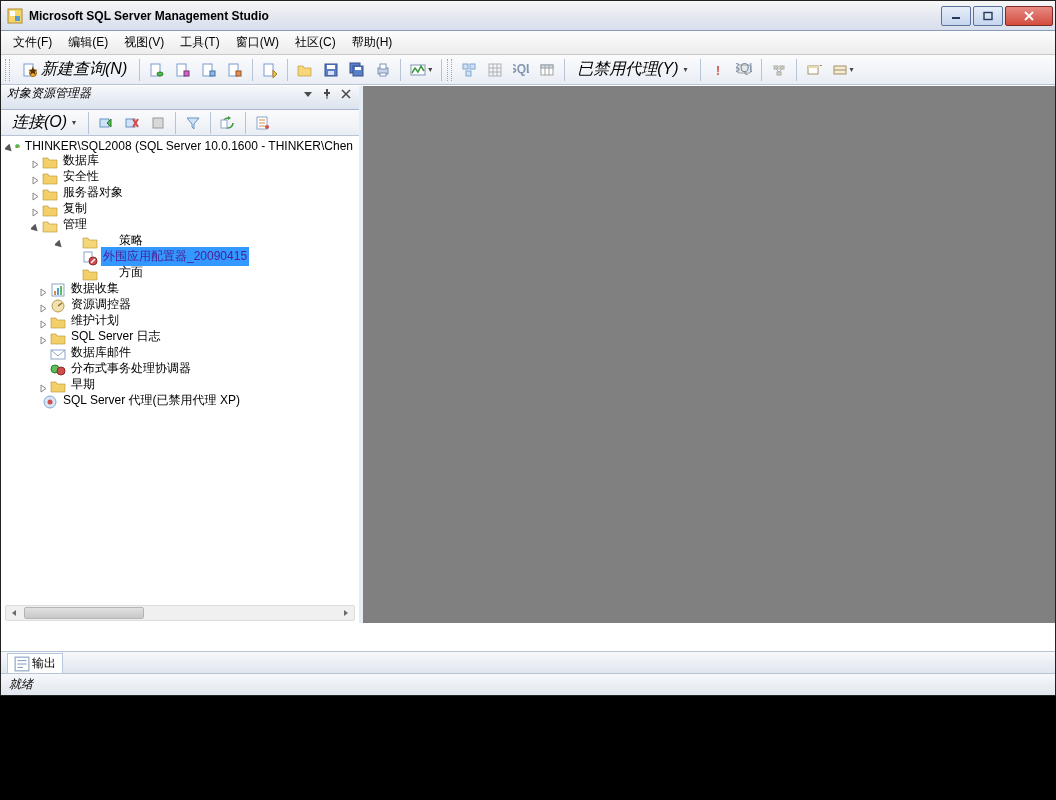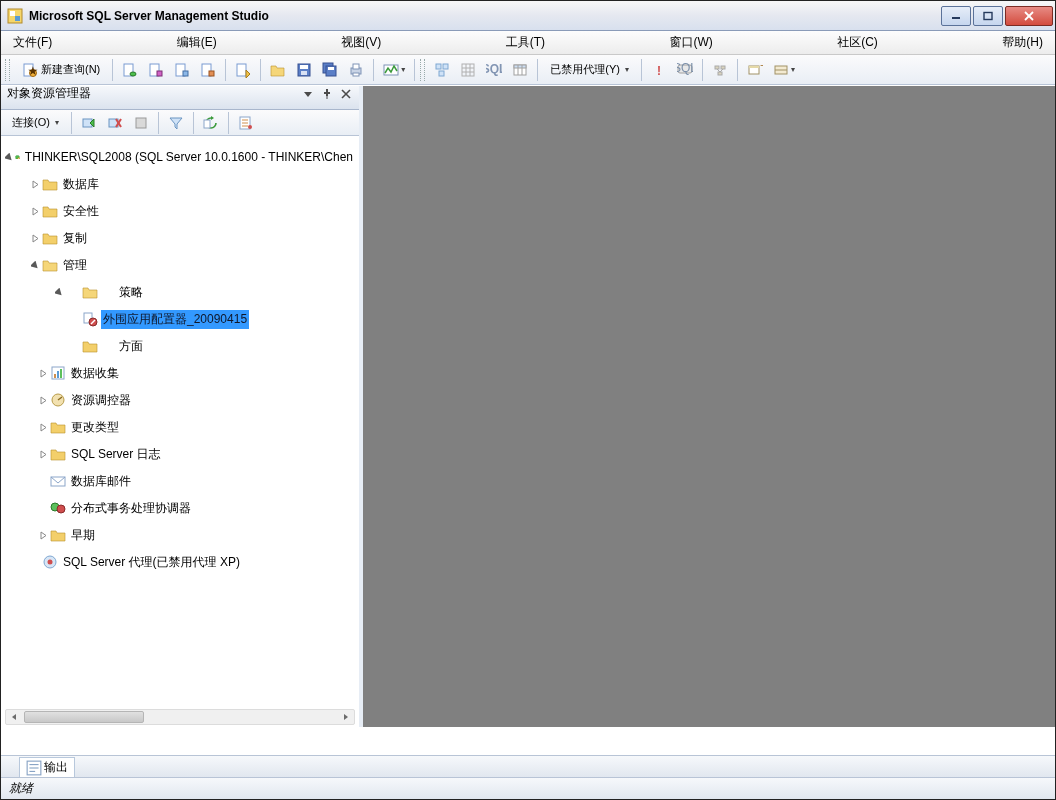--- a/index.html
+++ b/index.html
@@ -1,72 +1,72 @@
 <!DOCTYPE html>
 <html><head>
 <meta charset="utf-8">
 <style>
 * { box-sizing: border-box; margin: 0; padding: 0; font-family: "Microsoft YaHei", "Segoe UI", Tahoma, sans-serif; font-size: 12px; }
 body { width: 1056px; height: 800px; overflow: hidden; background: #000; }
 
-.window { width: 1056px; height: 800px; background: #fff; border: 1px solid #222; display: flex; flex-direction: column; }
+.window { width: 1056px; height: 696px; background: #fff; border: 1px solid #222; display: flex; flex-direction: column; }
 
 .titlebar { height: 30px; background: linear-gradient(to bottom, #f7f7f7 0%, #e5e8f0 50%, #d8e0ee 100%); border-bottom: 1px solid #8a9bb8; display: flex; align-items: center; padding: 0 2px 0 6px; }
 .titlebar .app-icon { width: 16px; height: 16px; margin-right: 6px; }
 .titlebar .title { flex: 1; font-weight: bold; font-size: 12px; color: #000; }
 .wbtns { display: flex; gap: 0; }
 .wbtn { width: 30px; height: 20px; border: 1px solid #5b7299; border-radius: 2px; display: flex; align-items: center; justify-content: center; margin-left: 2px; background: linear-gradient(#e6edf8,#c6d6ee); }
 .wbtn.close { width: 48px; background: linear-gradient(#e78b84,#d34c3e); border-color: #7b2b23; }
 .wbtn svg { width: 12px; height: 10px; }
 
-.menubar { height: 24px; background: linear-gradient(#fdfdfd,#ececec); border-bottom: 1px solid #c9c9c9; display: flex; align-items: center; padding: 0 4px; gap: 0; justify-content: space-between; }
+.menubar { height: 24px; background: linear-gradient(#fdfdfd,#ececec); border-bottom: 1px solid #c9c9c9; display: flex; align-items: center; padding: 0 4px; gap: 0; }
 .menubar .mitem { padding: 2px 8px; color: #000; cursor: default; }
 
 .toolbar { height: 30px; background: linear-gradient(#fbfbfc,#e9eef5); border-bottom: 1px solid #b8c4d6; display: flex; align-items: center; padding: 0 4px; gap: 2px; }
 .tb-sep { width: 1px; height: 22px; background: #b8c4d6; margin: 0 3px; }
 .tb-btn { height: 22px; min-width: 22px; padding: 0 3px; display: flex; align-items: center; justify-content: center; border: 1px solid transparent; border-radius: 2px; cursor: default; }
 .tb-btn.text { padding: 0 6px; gap: 3px; }
-.tb-btn .lbl { font-size: 11px; }
+.tb-btn .lbl { font-size: 16px; font-style: italic; }
 .tb-btn .dd { font-size: 8px; color: #444; margin-left: 2px; }
 .handle { width: 6px; height: 22px; margin-right: 2px; }
 .handle::before { content:""; display:block; width:3px; height:100%; border-left: 1px dotted #9aa; border-right: 1px dotted #9aa; }
 
 .ibox { position: relative; width: 16px; height: 16px; }
 .ibox svg { width: 16px; height: 16px; }
 
 .body { flex: 1; display: flex; min-height: 0; border-top: 1px solid #fff; }
 
 .panel { width: 362px; display: flex; flex-direction: column; border-right: 4px solid #e7edf5; }
-.panel-title { height: 24px; background: linear-gradient(#f6f8fb,#dbe3ee); border-bottom: 1px solid #a8b6cc; display: flex; align-items: center; padding: 0 4px 8px 6px; font-size: 12px; }
+.panel-title { height: 24px; background: linear-gradient(#f6f8fb,#dbe3ee); border-bottom: 1px solid #a8b6cc; display: flex; align-items: center; padding: 0 4px 8px 6px; font-size: 12px; font-style: italic; }
 .panel-title .ptxt { flex: 1; }
 .panel-title .pact { width: 18px; height: 18px; display: flex; align-items: center; justify-content: center; margin-left: 1px; cursor: default; }
 .panel-toolbar { height: 26px; background: linear-gradient(#fbfbfc,#e9eef5); border-bottom: 1px solid #b8c4d6; display: flex; align-items: center; padding: 0 4px; gap: 2px; }
 
 .tree-wrap { flex: 1; overflow: hidden; position: relative; background: #fff; }
 .tree { position: absolute; inset: 0 0 18px 0; overflow: hidden; padding: 2px 0; }
 .tree-hbar { position: absolute; left: 4px; right: 4px; bottom: 2px; height: 16px; background: #f0f0f0; border: 1px solid #dcdcdc; border-radius: 2px; display:flex; align-items:center; }
 .tree-hbar .thumb { position:absolute; left:18px; width:120px; top:1px; bottom:1px; background: linear-gradient(#e1e1e1,#c8c8c8); border:1px solid #b5b5b5; border-radius:2px; }
 .tree-hbar .arrow { width:16px; height:100%; display:flex; align-items:center; justify-content:center; }
 .tree-hbar .arrow.right { margin-left:auto; }
 
-.ti { display: flex; align-items: center; height: 16px; padding: 0 4px; white-space: nowrap; margin-top: 11px; }
+.ti { display: flex; align-items: flex-end; height: 16px; padding: 0 4px; white-space: nowrap; }
 .ti .twisty { width: 12px; height: 12px; display: flex; align-items: center; justify-content: center; cursor: default; }
 .ti .twisty svg { width:9px; height:9px; }
 .ti .icon { width: 16px; height: 16px; margin: 0 3px 0 1px; display:flex; align-items:center; justify-content:center; }
 .ti .label { padding: 1px 2px; font-size: 12px; }
-.ti.selected .label { background: #3399ff; color: #0f172a; }
+.ti.selected .label { background: #3399ff; color: #4c1d95; }
 .indent-0 { padding-left: 4px; }
 .indent-1 { padding-left: 28px; }
 .indent-2 { padding-left: 36px; }
 .indent-3 { padding-left: 52px; gap: 16px; }
 .indent-4 { padding-left: 68px; }
 
 .mdi { flex: 1; background: #808080; }
 
-.output-tab { height: 22px; background: linear-gradient(#f6f8fb,#e1e7ef); border-top: 1px solid #b8c4d6; display: flex; align-items: center; padding: 0 18px; gap: 4px; margin-top: 28px; }
+.output-tab { height: 22px; background: linear-gradient(#f6f8fb,#e1e7ef); border-top: 1px solid #b8c4d6; display: flex; align-items: center; padding: 0 6px; gap: 4px; margin-top: 28px; }
 .output-tab .oitem { display:flex; align-items:center; gap:4px; padding: 1px 6px; border:1px solid #b8c8dc; background:#fff; border-bottom:none; }
 
 .statusbar { height: 22px; background: linear-gradient(#f6f8fb,#e1e7ef); border-top: 1px solid #b8c4d6; display: flex; align-items: center; padding: 0 8px; font-size: 12px; font-style: italic; }
 
 
 .ic-folder { fill:#f3cf6a; stroke:#b8902e; stroke-width:0.6; }
 .ic-folder-open { fill:#f5d679; stroke:#b8902e; stroke-width:0.6; }
 .ic-db { fill:#4dbf4d; stroke:#2a7a2a; }
 .ic-page { fill:#fff; stroke:#7a9bd1; }
 </style>
@@ -387,20 +387,33 @@
               <span class="twisty">
                 <svg viewBox="0 0 9 9">
                   <polygon points="2,1 7,4.5 2,8" fill="none" stroke="#888"></polygon>
                 </svg>
               </span>
               <span class="icon">
                 <svg viewBox="0 0 16 16">
                   <path d="M1 4 h5 l1 2 h8 v8 h-14 z" class="ic-folder"></path>
                 </svg>
               </span>
+              <span class="label">服务器对象</span>
+            </div>
+          <div class="ti indent-1">
+              <span class="twisty">
+                <svg viewBox="0 0 9 9">
+                  <polygon points="2,1 7,4.5 2,8" fill="none" stroke="#888"></polygon>
+                </svg>
+              </span>
+              <span class="icon">
+                <svg viewBox="0 0 16 16">
+                  <path d="M1 4 h5 l1 2 h8 v8 h-14 z" class="ic-folder"></path>
+                </svg>
+              </span>
               <span class="label">复制</span>
             </div>
 
           <div class="ti indent-1">
               <span class="twisty">
                 <svg viewBox="0 0 9 9">
                   <polygon points="1,1 8,5 1,9" fill="#595959" transform="rotate(45 4.5 4.5)"></polygon>
                 </svg>
               </span>
               <span class="icon">
@@ -482,21 +495,21 @@
               <span class="twisty">
                 <svg viewBox="0 0 9 9">
                   <polygon points="2,1 7,4.5 2,8" fill="none" stroke="#888"></polygon>
                 </svg>
               </span>
               <span class="icon">
                 <svg viewBox="0 0 16 16">
                   <path d="M1 4 h5 l1 2 h8 v8 h-14 z" class="ic-folder"></path>
                 </svg>
               </span>
-              <span class="label">更改类型</span>
+              <span class="label">维护计划</span>
             </div>
           <div class="ti indent-2">
               <span class="twisty">
                 <svg viewBox="0 0 9 9">
                   <polygon points="2,1 7,4.5 2,8" fill="none" stroke="#888"></polygon>
                 </svg>
               </span>
               <span class="icon">
                 <svg viewBox="0 0 16 16">
                   <path d="M1 4 h5 l1 2 h8 v8 h-14 z" class="ic-folder"></path>

